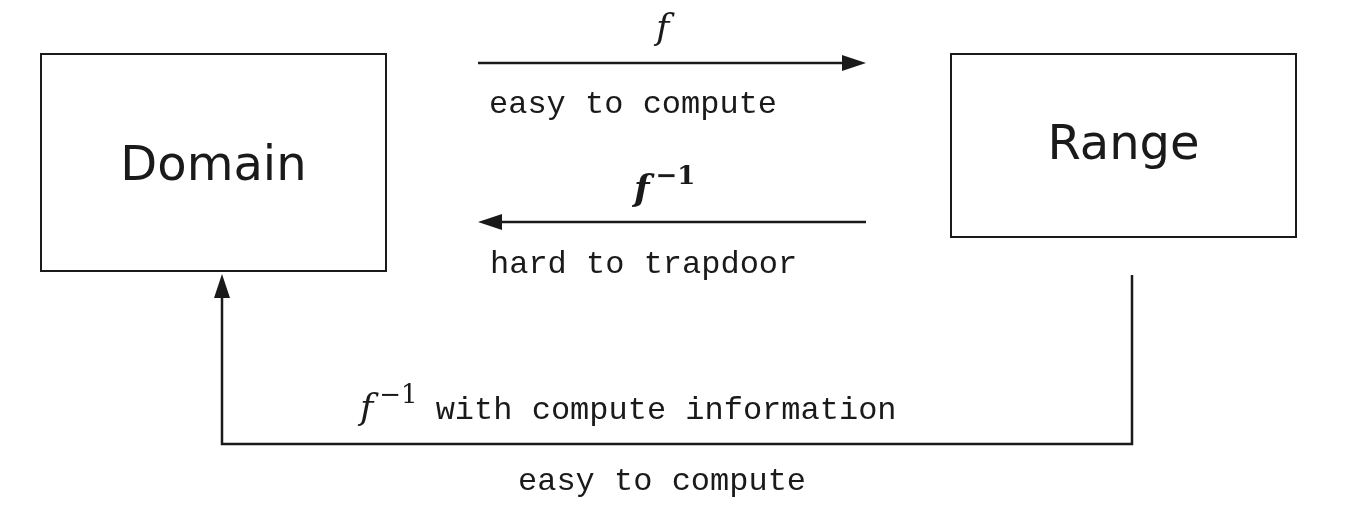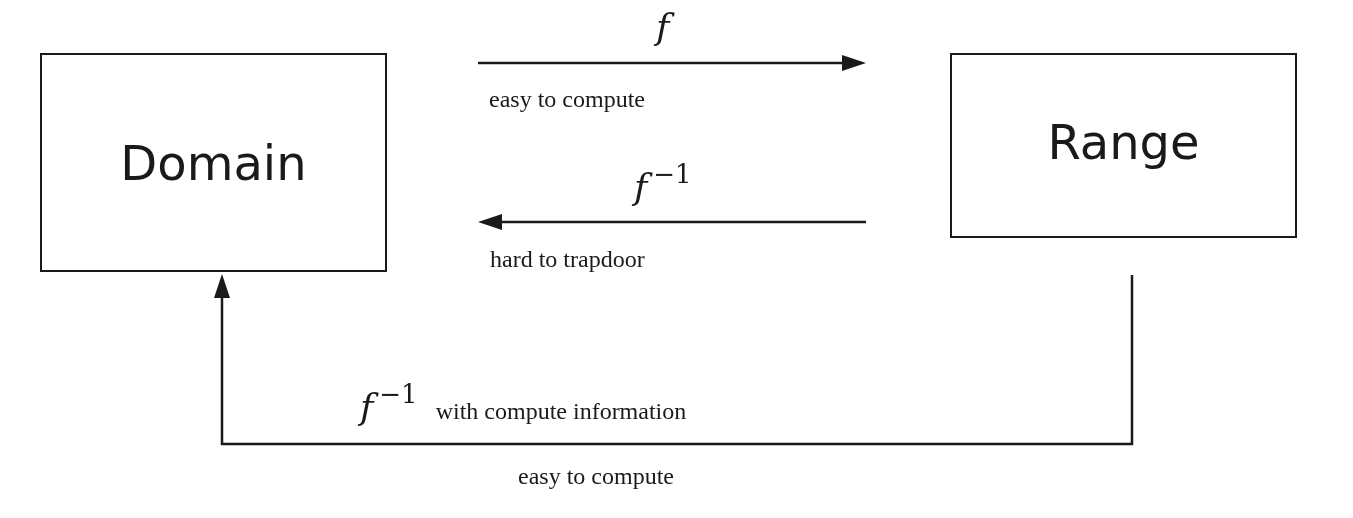--- a/index.html
+++ b/index.html
@@ -1,19 +1,19 @@
 <!DOCTYPE html>
 <html><head>
   <meta charset="utf-8">
   <style>
     html, body { margin:0; padding:0; background:#ffffff; }
     body { width:1353px; height:518px; position:relative; overflow:hidden; font-family:"Liberation Serif", serif; color:#1a1a1a; }
     .box { position:absolute; border:2px solid #1a1a1a; box-sizing:border-box; display:flex; align-items:center; justify-content:center; background:#fff; }
     .box span { font-family:"DejaVu Sans", sans-serif; font-size:48px; color:#1a1a1a; }
-    .lbl { position:absolute; font-family:Liberation Serif, serif; font-size:24px; white-space:nowrap; color:#1a1a1a; }
+    .lbl { position:absolute; font-family:Liberation Mono, monospace; font-size:32px; white-space:nowrap; color:#1a1a1a; }
     .math { position:absolute; font-family:"DejaVu Serif", serif; font-style:italic; font-size:36px; color:#1a1a1a; white-space:nowrap; }
     .sup { font-style:normal; font-size:26px; position:relative; top:-16px; margin-left:6px; }
     svg.arrows { position:absolute; left:0; top:0; }
   </style>
 </head>
 <body>
 
 <svg class="arrows" width="1353" height="518">
 
   <g>
@@ -38,21 +38,21 @@
 
 <div class="box" style="left:950px; top:53px; width:347px; height:185px;">
   <span style="margin-top:-8px;">Range</span>
 </div>
 
 <div class="math" style="left:656px; top:6px;">
   <span>f</span>
 </div>
 <div class="lbl" style="left:489px; top:86px;">easy to compute</div>
 
-<div class="math" style="left:634px; top:166px;">
+<div class="math" style="left:634px; top:166px;font-weight:bold;">
   <span>f</span><span class="sup">−1</span>
 </div>
 <div class="lbl" style="left:490px; top:246px;">hard to trapdoor</div>
 
 <div style="position:absolute; left:360px; top:386px; white-space:nowrap;">
   <span class="math" style="position:relative;"><span>f</span><span class="sup">−1</span></span>
   <span class="lbl" style="position:relative; margin-left:14px;">with compute information</span>
 </div>
 <div class="lbl" style="left:518px; top:463px;">easy to compute</div>
 

